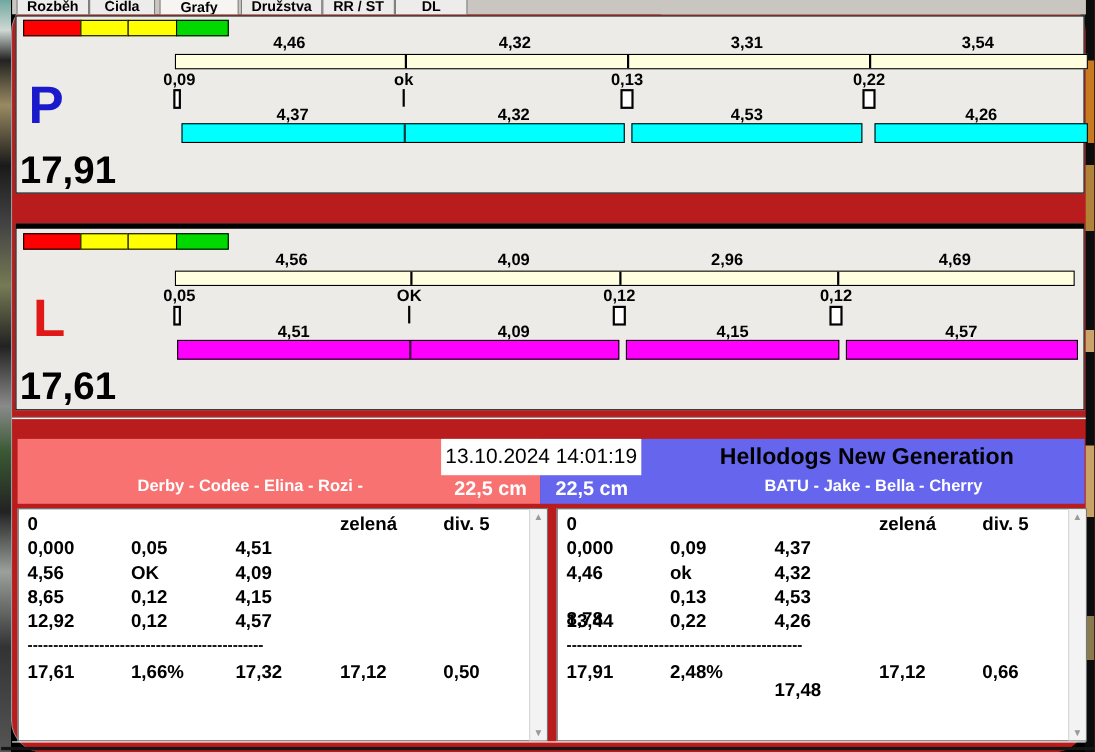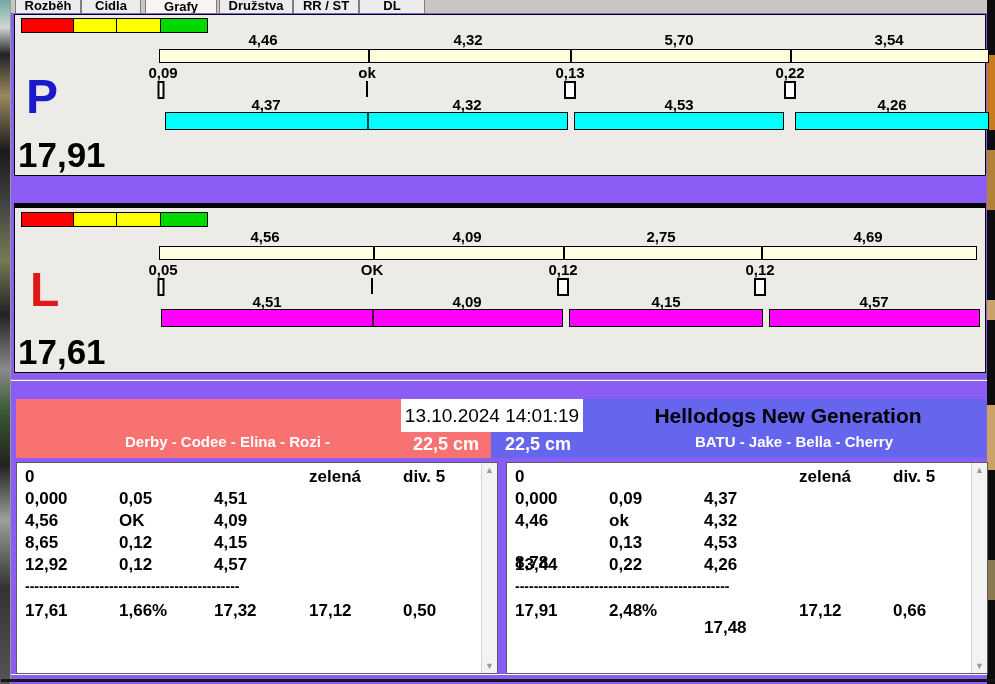--- a/index.html
+++ b/index.html
@@ -7,21 +7,21 @@
           font-family:"Liberation Sans",sans-serif;color:#000;background:#000;}
   .abs{position:absolute;}
 
   
   #desk-left{left:0;top:0;width:10px;height:684px;
     background:linear-gradient(#6fa8a0 0%,#cfd8d4 4%,#222 8%,#9a8a62 14%,#1a1a1a 22%,#444 30%,#777a55 38%,#222 46%,#8a8a8a 54%,#3a5a34 60%,#222 68%,#9aa09a 76%,#333 86%,#555 100%);}
   #desk-right{left:986px;top:0;width:9px;height:684px;background:#0c0c0c;}
   .desk-patch{position:absolute;left:0;width:9px;}
 
   
-  #window{left:10px;top:0;width:976px;height:684px;background:#8b5cf6;border-left:1px solid #9a9a9a;}
+  #window{left:10px;top:0;width:976px;height:684px;background:#b91c1c;border-left:1px solid #9a9a9a;border-radius:29px;}
 
   
   #tabstrip{position:absolute;left:0;top:0;width:976px;height:13px;overflow:hidden;background:#c9c6c1;}
   #tan-strip{position:absolute;left:590px;top:0;width:386px;height:13px;background:#e9d2ae;}
   .tab{position:absolute;top:-7px;height:20px;background:#ececea;border:1px solid #7d7d7d;
        border-radius:3px 3px 0 0;text-align:center;font-weight:bold;font-size:13px;}
   .tab span{position:absolute;bottom:1px;left:0;right:0;}
   .tab.sel{background:#f6f5f2;top:-7px;height:21px;z-index:2;}
 
   
@@ -106,21 +106,21 @@
 
     <div class="panelbox" id="p-box">
 
       <div class="sq" style="left:6px;top:3px;width:51px;background:#ff0000;"></div>
       <div class="sq" style="left:58px;top:3px;width:42px;background:#ffff00;"></div>
       <div class="sq" style="left:101px;top:3px;width:43px;background:#ffff00;"></div>
       <div class="sq" style="left:145px;top:3px;width:46px;background:#00d800;"></div>
 
       <div class="val" style="left:248px;top:16px;">4,46</div>
       <div class="val" style="left:453px;top:16px;">4,32</div>
-      <div class="val" style="left:664px;top:16px;">5,70</div>
+      <div class="val" style="left:664px;top:16px;">3,31</div>
       <div class="val" style="left:874px;top:16px;">3,54</div>
 
       <div class="scale-bar" style="left:144px;top:34px;width:828px;">
         <i style="left:208px;"></i>
           <i style="left:410px;"></i>
           <i style="left:630px;"></i>
       </div>
 
       <div class="val" style="left:148px;top:49px;">0,09</div>
       <div class="val" style="left:352px;top:49px;">ok</div>
@@ -148,21 +148,21 @@
     </div>
 
     <div class="panelbox" id="l-box">
       <div class="sq" style="left:6px;top:4px;width:51px;background:#ff0000;"></div>
       <div class="sq" style="left:58px;top:4px;width:42px;background:#ffff00;"></div>
       <div class="sq" style="left:101px;top:4px;width:43px;background:#ffff00;"></div>
       <div class="sq" style="left:145px;top:4px;width:46px;background:#00d800;"></div>
 
       <div class="val" style="left:250px;top:20px;">4,56</div>
       <div class="val" style="left:452px;top:20px;">4,09</div>
-      <div class="val" style="left:646px;top:20px;">2,75</div>
+      <div class="val" style="left:646px;top:20px;">2,96</div>
       <div class="val" style="left:853px;top:20px;">4,69</div>
 
       <div class="scale-bar" style="left:144px;top:38px;width:816px;">
         <i style="left:213px;"></i>
           <i style="left:403px;"></i>
           <i style="left:601px;"></i>
       </div>
 
       <div class="val" style="left:148px;top:53px;">0,05</div>
       <div class="val" style="left:357px;top:53px;">OK</div>

